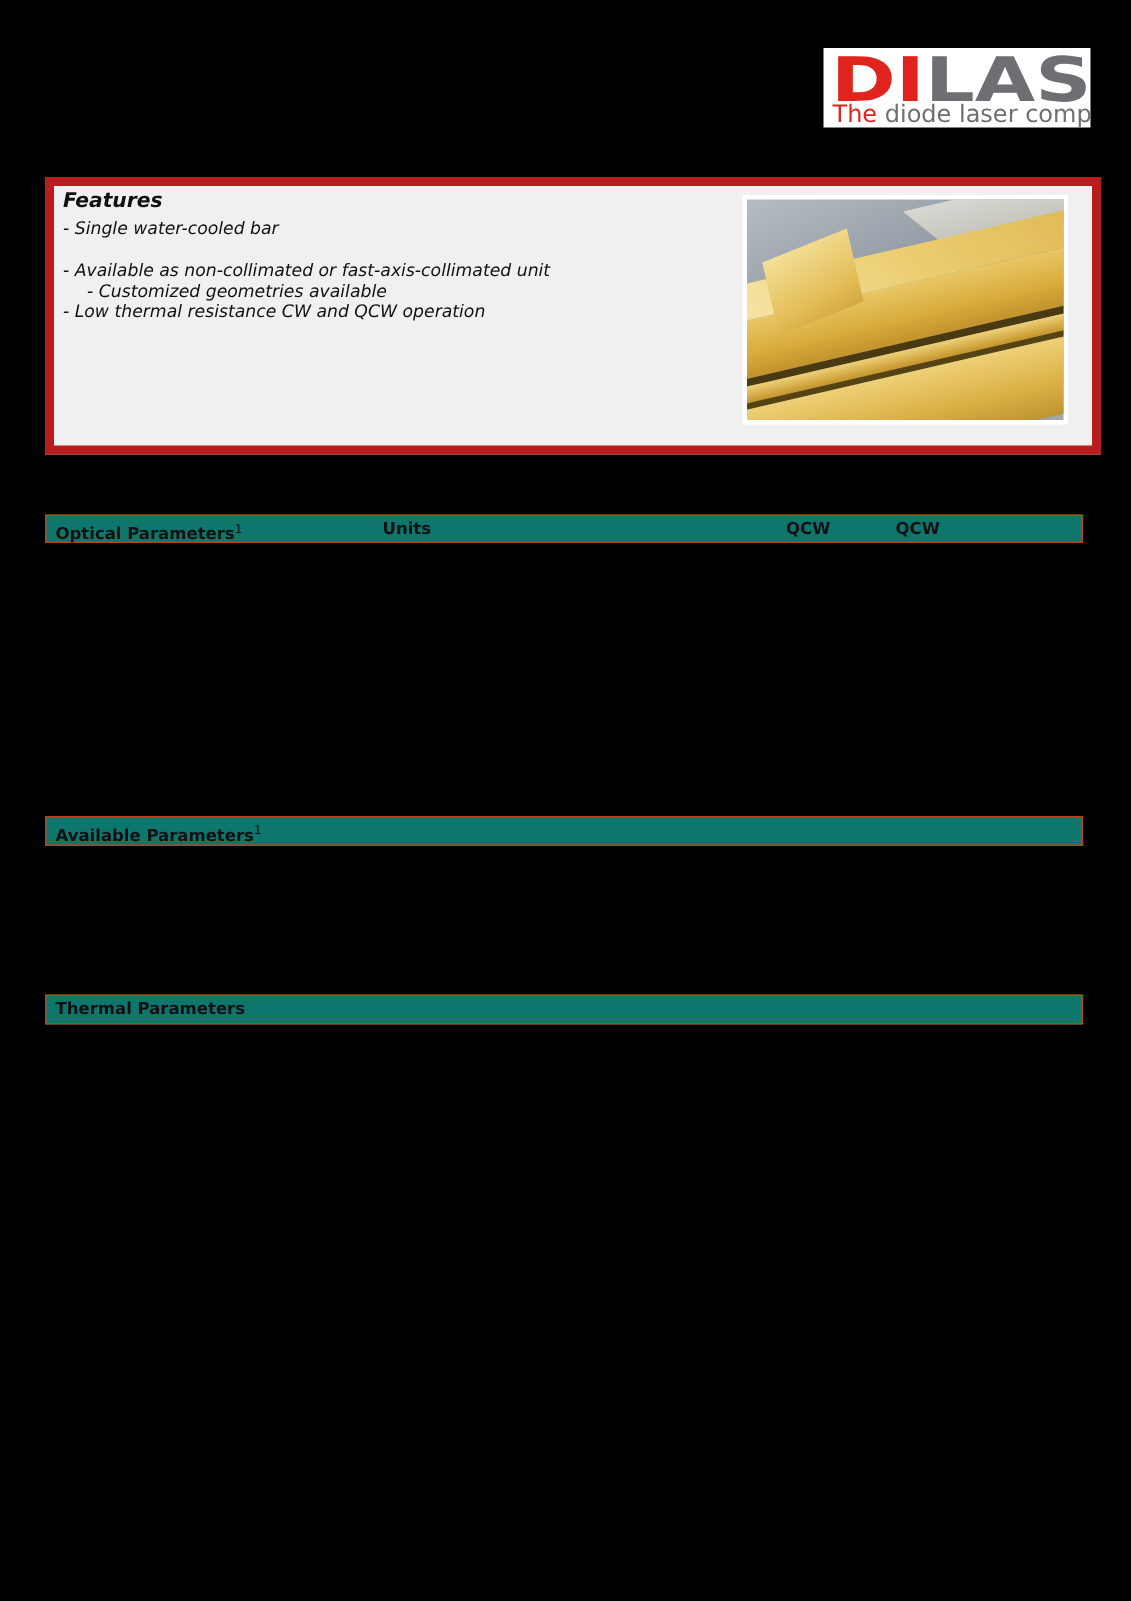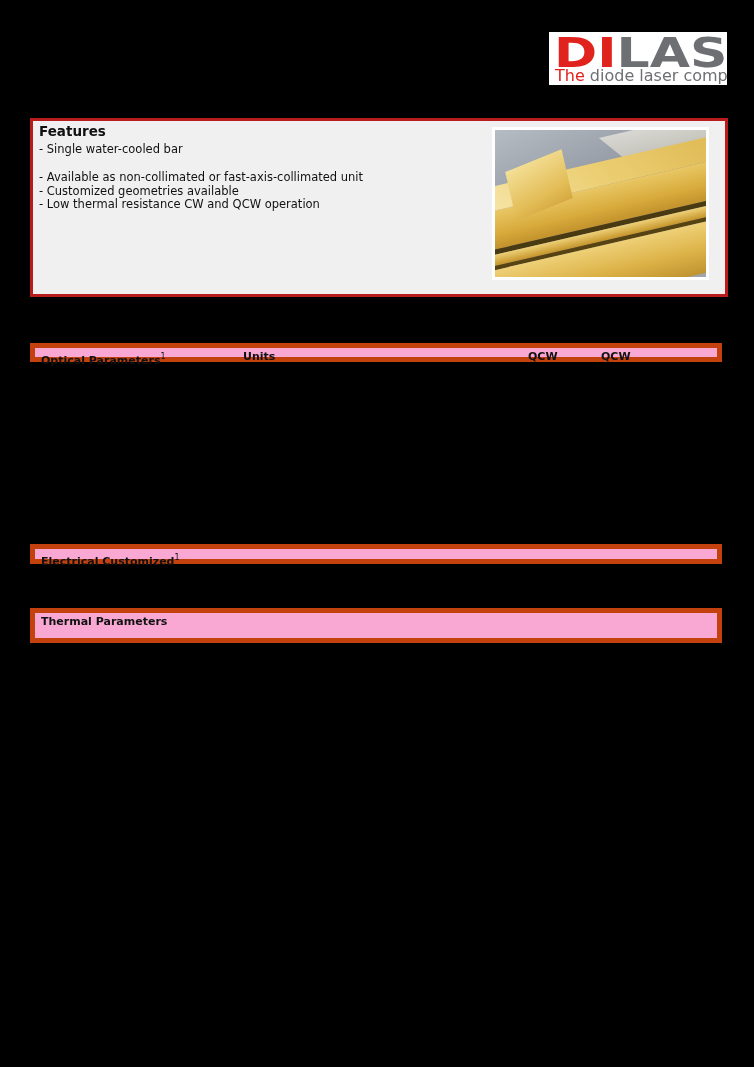--- a/index.html
+++ b/index.html
@@ -22,21 +22,21 @@
   .logo-red { color:#e0231c; }
   .logo-gray { color:#6e6f72; }
   .logo-tagline {
     position:absolute; left:6px; top:36px; font-size:16px; line-height:1;
     white-space:nowrap; letter-spacing:0px;
   }
 
   
   .features-band {
     position:absolute; left:30px; top:118px; width:692px; height:173px;
-    background:#f0f0f0; border:3px solid #b91c1c;
+    background:#f0f0f0; border:6px solid #b91c1c;font-style:italic;
   }
   .features-title {
     position:absolute; left:6px; top:2px; font-size:13.5px; font-weight:bold;
   }
   .feature-line {
     position:absolute; left:6px; font-size:11.5px; line-height:14px;
     white-space:nowrap;
   }
 
   
@@ -78,50 +78,50 @@
   }
   .label-plate {
     position:absolute; left:118px; top:-6px; width:96px; height:30px;
     background:linear-gradient(180deg,#d8d7d1 0%,#c2c1ba 100%);
     transform:rotate(-13deg) skewX(38deg);
     border-bottom:1px solid #8f8e88;
   }
 
   
   .band {
-    position:absolute; left:30px; width:692px; background:#f9a8d4;
-    border:5px solid #c2410c; box-sizing:border-box;
+    position:absolute; left:30px; width:692px; background:#0f766e;
+    border:1px solid #c2410c; box-sizing:border-box;
     font-size:11px; font-weight:bold;
   }
   .band-optical    { top:343px; height:19px; line-height:17px; }
   .band-electrical { top:544px; height:20px; line-height:18px; }
-  .band-thermal    { top:608px; height:35px; line-height:18px; }
+  .band-thermal    { top:663px; height:20px; line-height:18px; }
   .band .cell { position:absolute; top:0; white-space:nowrap; }
   .c-param { left:6px; }
-  .c-units { left:208px; }
+  .c-units { left:224px; }
   .c-qcw1  { left:493px; }
   .c-qcw2  { left:566px; }
   sup { font-size:8px; font-weight:normal; }
 </style>
 </head>
 <body>
 
 <div class="page">
 
   <div class="logo-box">
     <div class="logo-word"><span class="logo-red">DI</span><span class="logo-gray">LAS</span></div>
     <div class="logo-tagline"><span class="logo-red">The</span><span class="logo-gray"> diode laser company.</span></div>
   </div>
 
   <div class="features-band">
     <div class="features-title">Features</div>
     <div class="feature-line" style="top:21px;text-align:right;">- Single water-cooled bar</div>
     <div class="feature-line" style="top:35px;margin-top:41px;">- Low thermal resistance CW and QCW operation</div>
     <div class="feature-line" style="top:49px;">- Available as non-collimated or fast-axis-collimated unit</div>
-    <div class="feature-line" style="top:63px;">- Customized geometries available</div>
+    <div class="feature-line" style="top:63px;margin-left:16px;">- Customized geometries available</div>
 
     <div class="photo-frame">
       <div class="photo-scene">
         <div class="label-plate"></div>
         <div class="bar-group">
           <div class="bar-topface"></div>
           <div class="bar-front"></div>
           <div class="bar-gap1"></div>
           <div class="bar-mid"></div>
           <div class="bar-gap2"></div>
@@ -133,20 +133,20 @@
   </div>
 
   <div class="band band-optical">
     <span class="cell c-param"><span>Optical Parameters</span><sup>1</sup></span>
     <span class="cell c-units">Units</span>
     <span class="cell c-qcw1">QCW</span>
     <span class="cell c-qcw2">QCW</span>
   </div>
 
   <div class="band band-electrical">
-    <span class="cell c-param"><span>Electrical Customized</span><sup>1</sup></span>
+    <span class="cell c-param"><span>Available Parameters</span><sup>1</sup></span>
   </div>
 
   <div class="band band-thermal">
     <span class="cell c-param">Thermal Parameters</span>
   </div>
 
 </div>
 
 </body></html>

